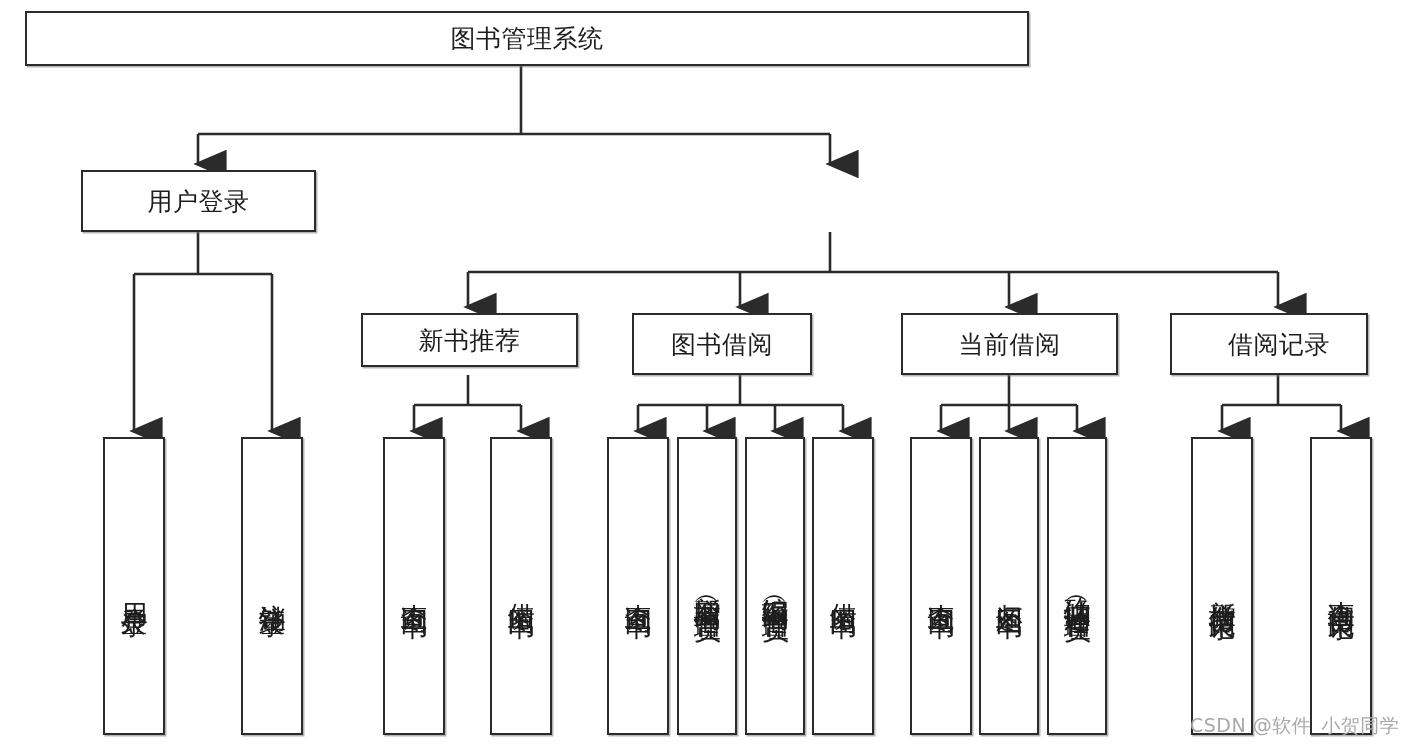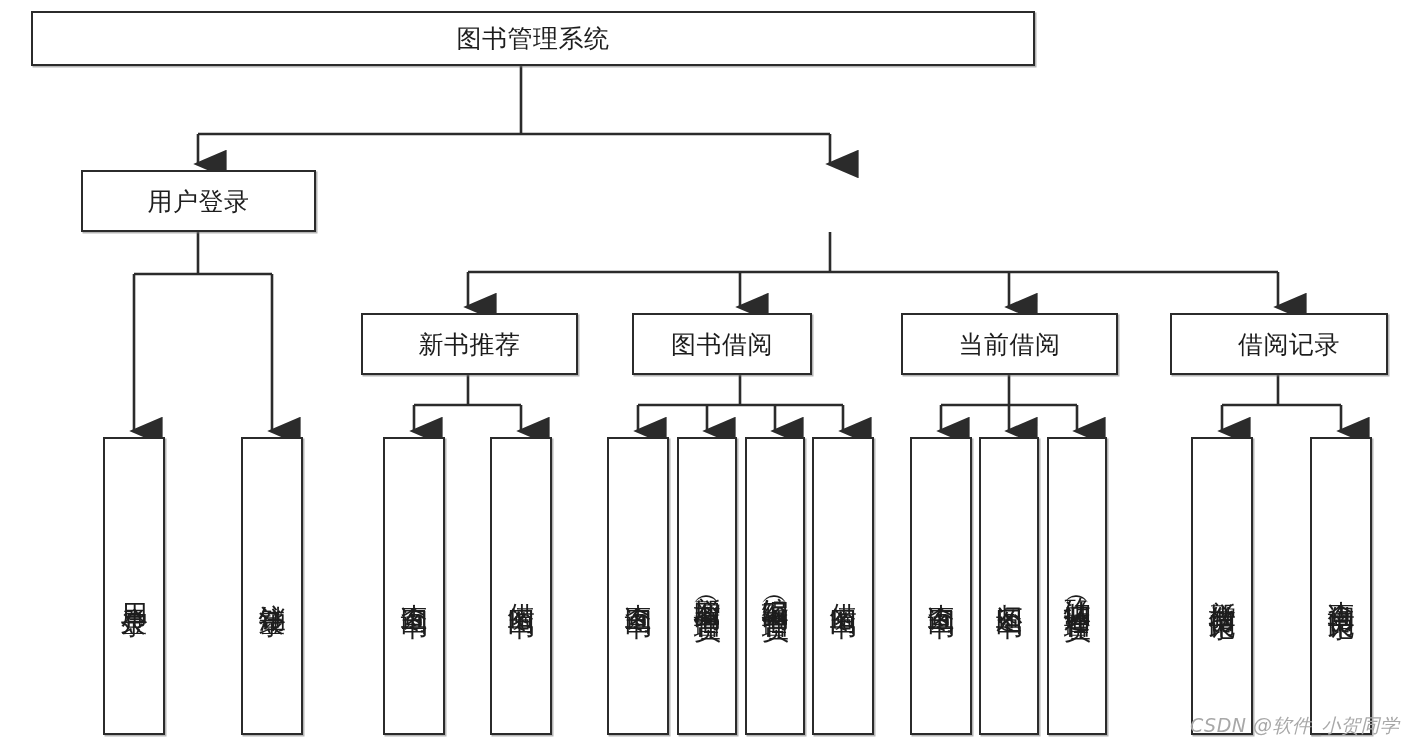--- a/index.html
+++ b/index.html
@@ -128,38 +128,38 @@
       <path d="M 1009 405 L 1009 431" marker-end="url(#arrowD)"></path>
       <path d="M 1077 405 L 1077 431" marker-end="url(#arrowD)"></path>
 
       <path d="M 1278 375 L 1278 405"></path>
       <path d="M 1222 405 L 1341 405"></path>
       <path d="M 1222 405 L 1222 431" marker-end="url(#arrowD)"></path>
       <path d="M 1341 405 L 1341 431" marker-end="url(#arrowD)"></path>
     </g>
   </svg>
 
-  <div class="node h root" style="left:31px; top:11px; width:1004px; height:55px;">
+  <div class="node h root" style="left:25px; top:11px; width:1004px; height:55px;">
     <span class="lbl">图书管理系统</span>
   </div>
 
   <div class="node h" style="left:81px; top:170px; width:235px; height:62px;">
     <span class="lbl">用户登录</span>
   </div>
 
-  <div class="node h" style="left:361px; top:313px; width:217px; height:62px;">
+  <div class="node h" style="left:361px; top:313px; width:217px; height:54px;">
     <span class="lbl">新书推荐</span>
   </div>
   <div class="node h" style="left:632px; top:313px; width:180px; height:62px;">
     <span class="lbl">图书借阅</span>
   </div>
   <div class="node h" style="left:901px; top:313px; width:217px; height:62px;">
     <span class="lbl">当前借阅</span>
   </div>
-  <div class="node h" style="left:1170px; top:313px; width:218px; height:62px;padding-left:20px;">
+  <div class="node h" style="left:1170px; top:313px; width:198px; height:62px;padding-left:20px;">
     <span class="lbl">借阅记录</span>
   </div>
 
   <div class="node v" style="left:103px; top:437px; width:62px; height:298px;">
     <span class="lbl">用户登录</span>
   </div>
   <div class="node v" style="left:241px; top:437px; width:62px; height:298px;">
     <span class="lbl">注销登录</span>
   </div>
 
@@ -193,15 +193,15 @@
     <span class="lbl">确认归还（管理员）</span>
   </div>
 
   <div class="node v" style="left:1191px; top:437px; width:62px; height:298px;">
     <span class="lbl">新增借阅记录</span>
   </div>
   <div class="node v" style="left:1310px; top:437px; width:62px; height:298px;">
     <span class="lbl">查询借阅记录</span>
   </div>
 
-  <div class="watermark" style="left:1190px; top:713px;font-style:italic;">CSDN @软件_小贺同学</div>
+  <div class="watermark" style="left:1190px; top:713px;">CSDN @软件_小贺同学</div>
 
 </div>
 
 </body></html>

